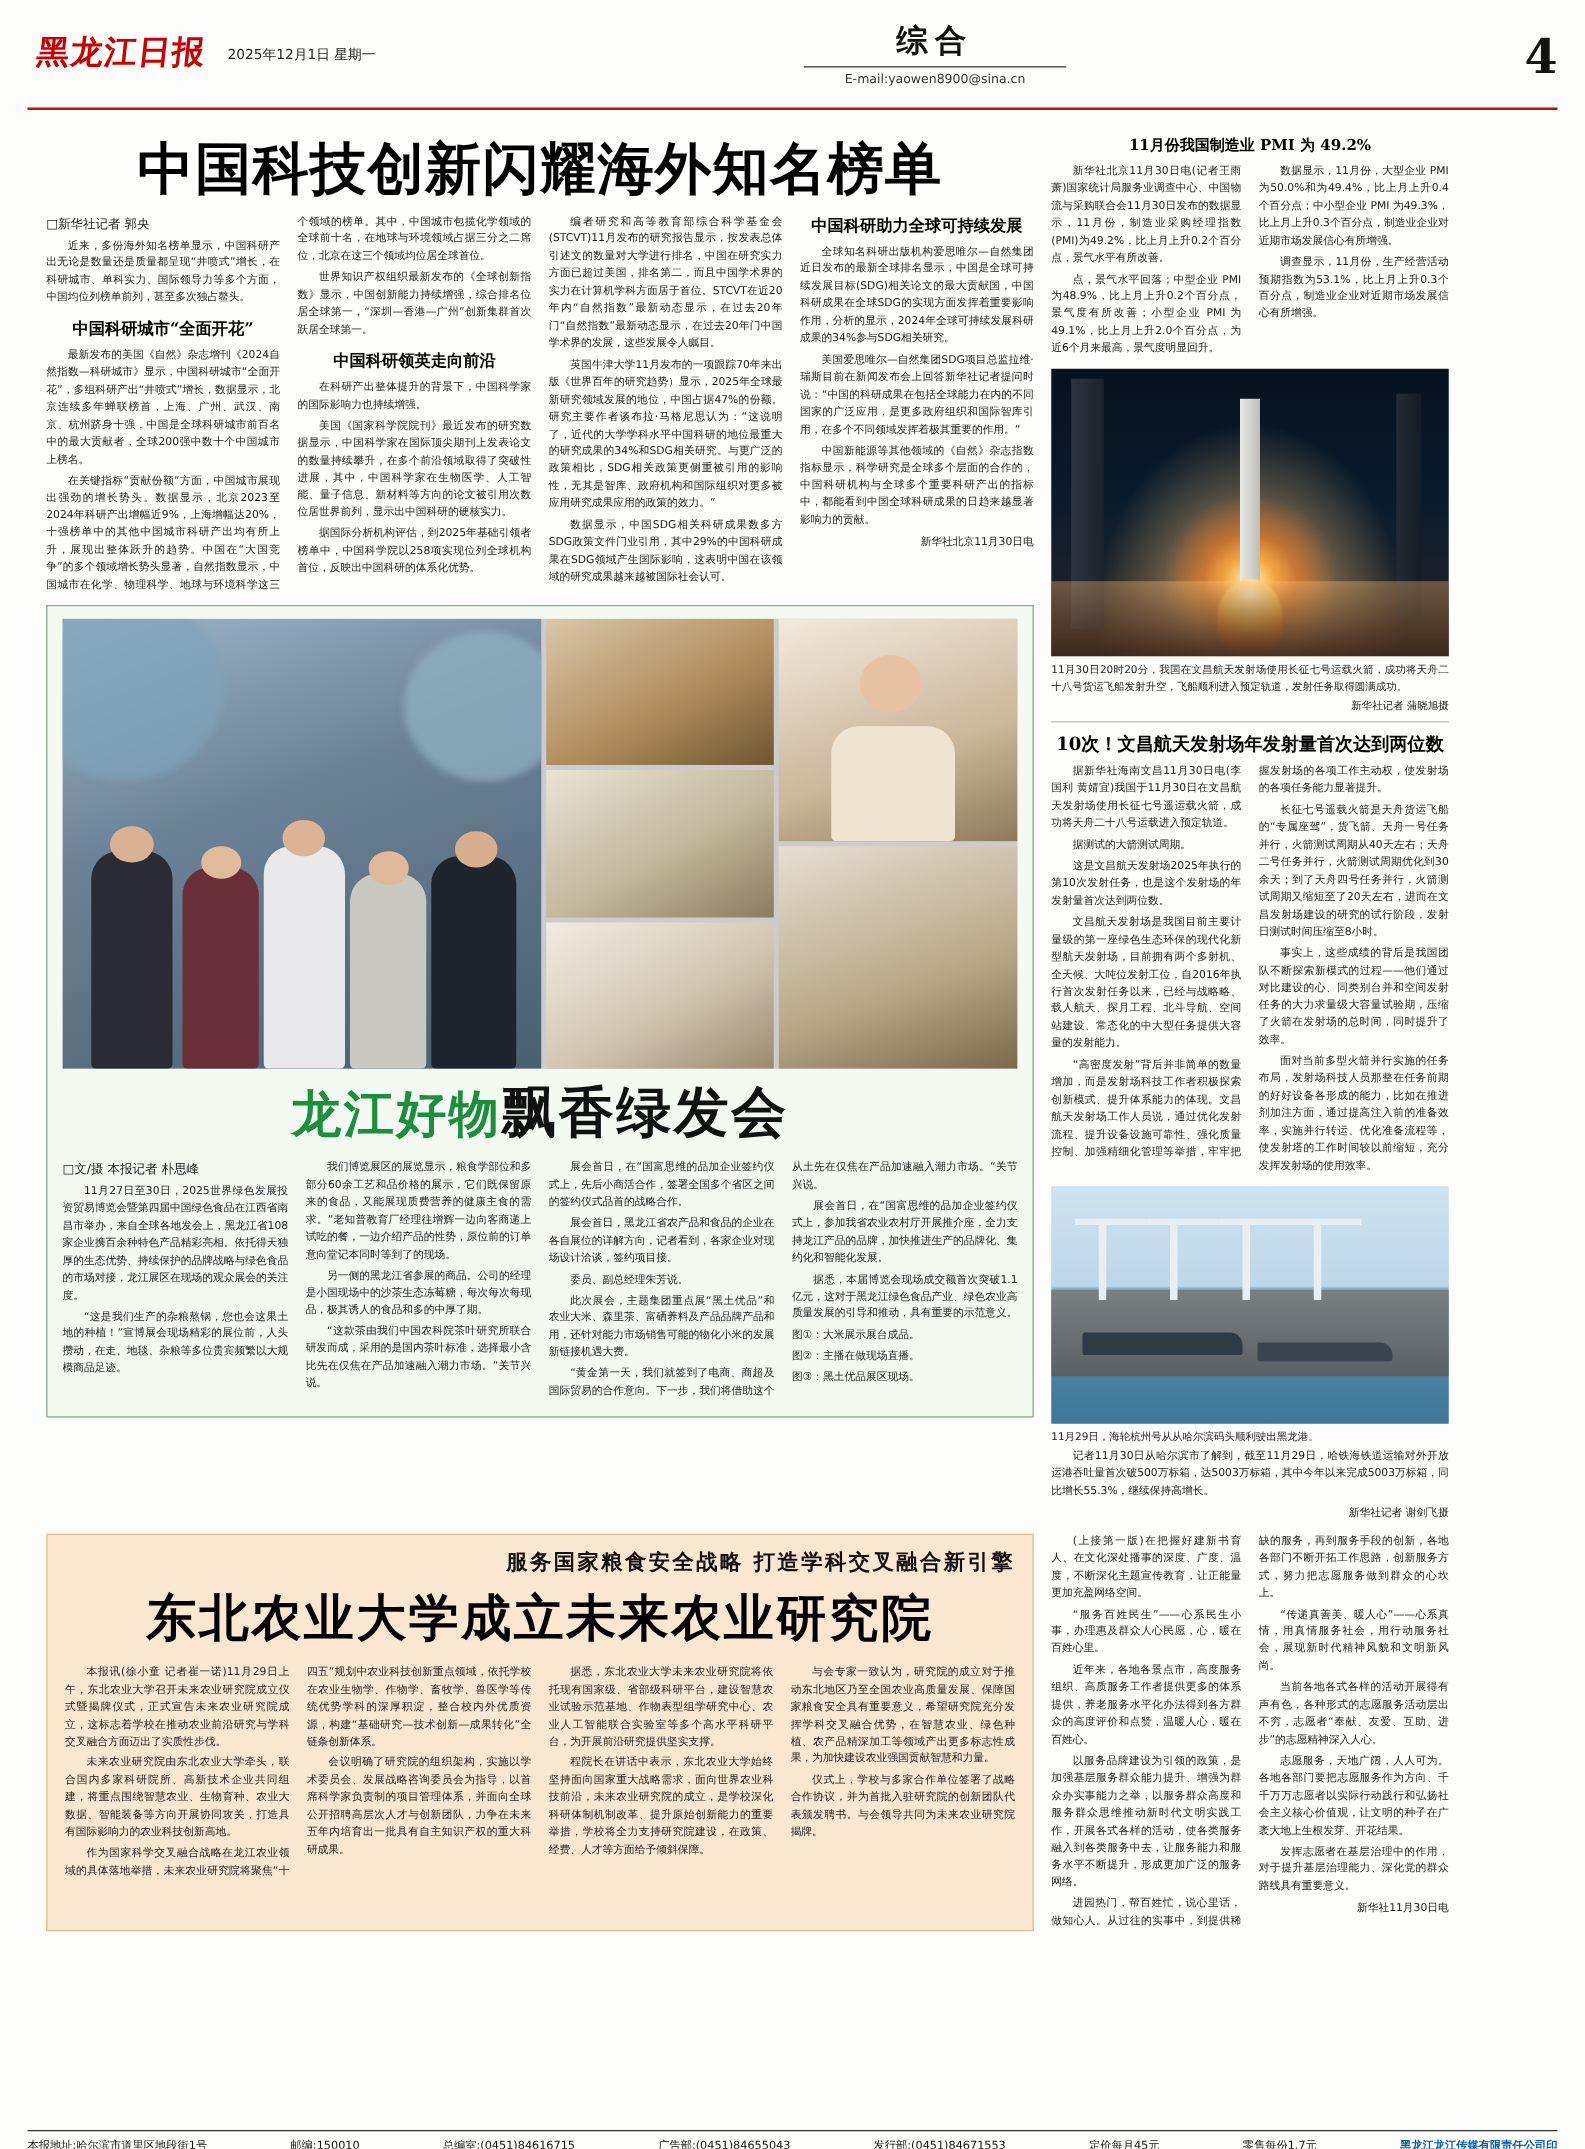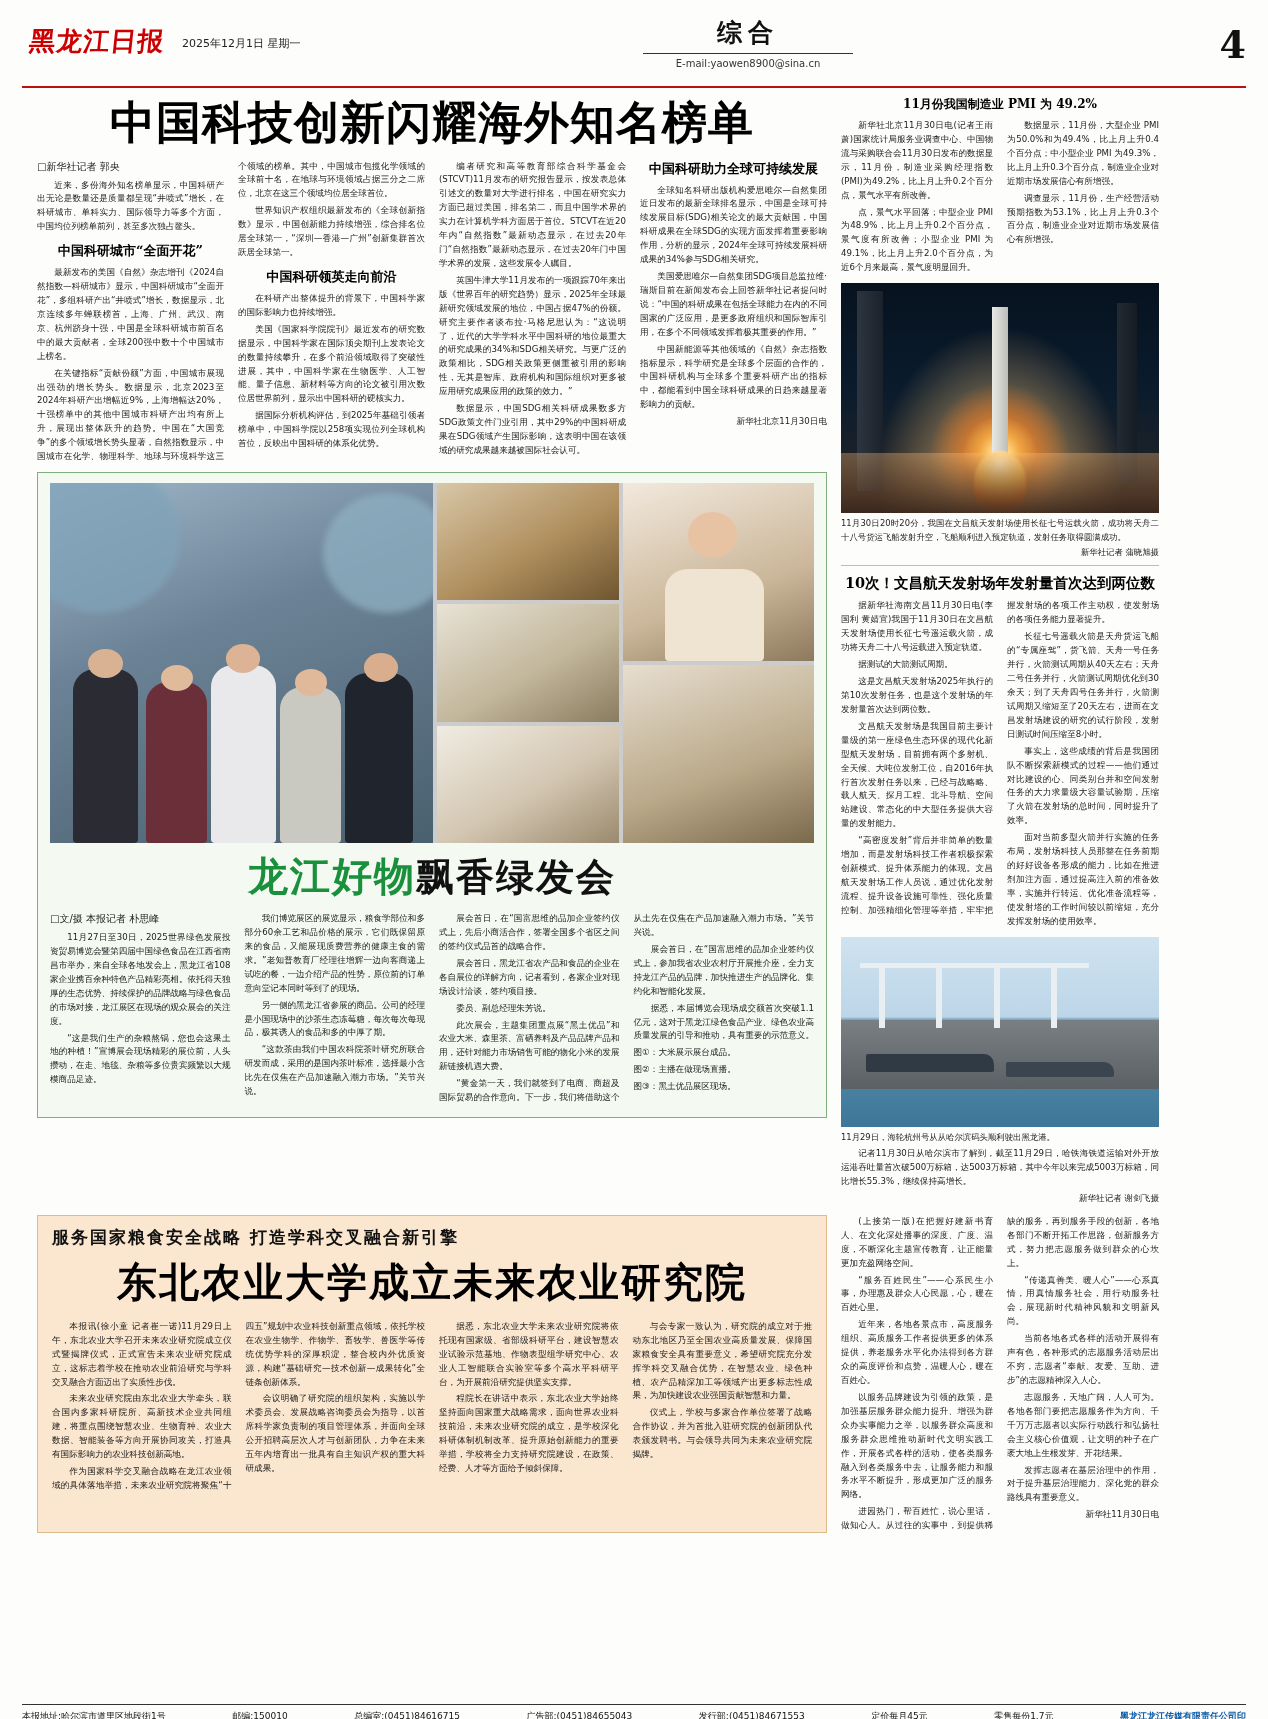--- a/index.html
+++ b/index.html
@@ -35,21 +35,21 @@
   }
   .mast-center .mail{font-size:10px;color:#333;margin-top:4px;}
   .mast-center .rule{width:210px;height:1px;background:#333;margin:4px auto 0 auto;}
   .mast-right{font-size:9.5px;line-height:1.7;text-align:right;margin-top:20px;color:#222;}
   .mast-page{
     font-family:"DejaVu Serif","Liberation Serif",serif;
     font-size:38px;font-weight:bold;margin-left:24px;margin-top:8px;color:#111;
   }
 
   
-  .content{position:absolute;left:22px;top:80px;width:1224px;padding-left:15px;}
+  .content{position:absolute;left:22px;top:92px;width:1224px;padding-left:15px;}
   .cols{display:flex;gap:14px;}
   .left-zone{width:790px;}
   .right-zone{width:318px;}
 
   .headline{
     font-family:"DejaVu Serif","Liberation Serif",serif;
     font-weight:bold;font-size:45px;letter-spacing:1px;
     text-align:center;color:#000;margin:4px 0 12px 0;line-height:1.1;
   }
   .byline{font-size:10px;color:#222;margin-bottom:5px;}
@@ -100,36 +100,36 @@
   .blob{position:absolute;border-radius:50%;filter:blur(3px);opacity:.75;}
   .figs{position:absolute;left:0;right:0;bottom:0;height:62%;}
   .fig{position:absolute;bottom:0;border-radius:22px 22px 4px 4px;}
   .head{position:absolute;border-radius:50%;}
 
   .expo-title{
     text-align:center;margin-top:6px;
     font-family:"DejaVu Serif","Liberation Serif",serif;font-weight:bold;
   }
   .expo-title .g{color:#1a8f3c;font-size:40px;letter-spacing:2px;}
-  .expo-title .k{color:#111;font-size:38px;letter-spacing:2px;}
+  .expo-title .k{color:#111;font-size:44px;letter-spacing:2px;}
 
   .greenbox{border:1px solid #7fae7f;background:#f4faf2;padding:10px 12px 12px 12px;margin-top:8px;}
 
   
   .port{height:190px;position:relative;overflow:hidden;
      background:linear-gradient(180deg,#cfe2ef 0%,#bcd6e8 42%,#5f93b5 44%,#3d7698 100%);}
   .port .quay{position:absolute;left:0;right:0;top:44%;height:36%;background:linear-gradient(180deg,#7a7f82,#5a6064);}
   .port .crane{position:absolute;top:14%;width:6px;height:34%;background:#e8eef2;}
   .port .boom{position:absolute;top:14%;height:5px;background:#e8eef2;}
   .port .ship{position:absolute;border-radius:2px 10px 2px 2px;}
 
   
   .bottomrow{display:flex;gap:14px;margin-top:10px;}
   .adbox{width:790px;background:#fbe7cf;border:1px solid #e0bb8a;padding:10px 14px 14px 14px;box-sizing:border-box;}
-  .ad-kicker{text-align:left;font-weight:bold;font-size:17px;letter-spacing:2px;color:#111;
+  .ad-kicker{text-align:right;font-weight:bold;font-size:17px;letter-spacing:2px;color:#111;
      font-family:"DejaVu Serif","Liberation Serif",serif;}
   .ad-title{text-align:center;font-weight:bold;font-size:40px;letter-spacing:2px;color:#000;margin:6px 0 10px 0;
      font-family:"DejaVu Serif","Liberation Serif",serif;}
 
   .feature-title{
     text-align:center;font-weight:bold;font-size:21px;letter-spacing:2px;color:#000;margin:0 0 8px 0;
     font-family:"DejaVu Serif","Liberation Serif",serif;
   }
 
   

